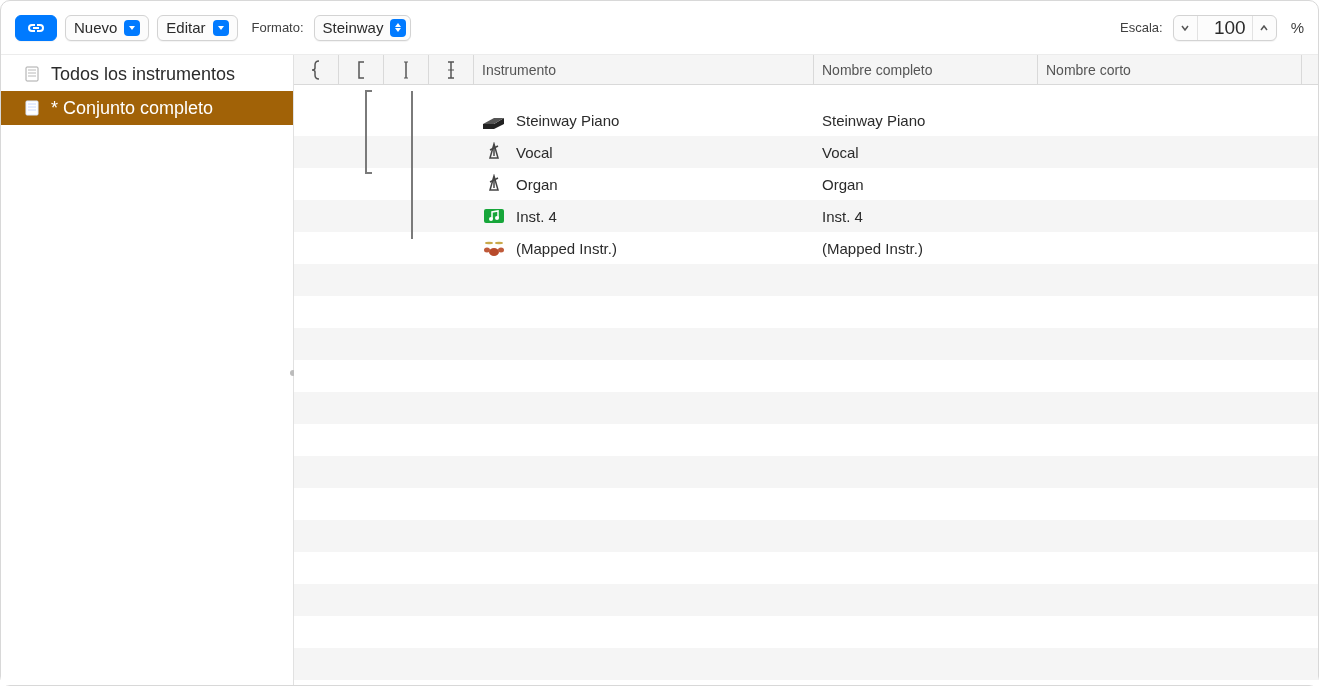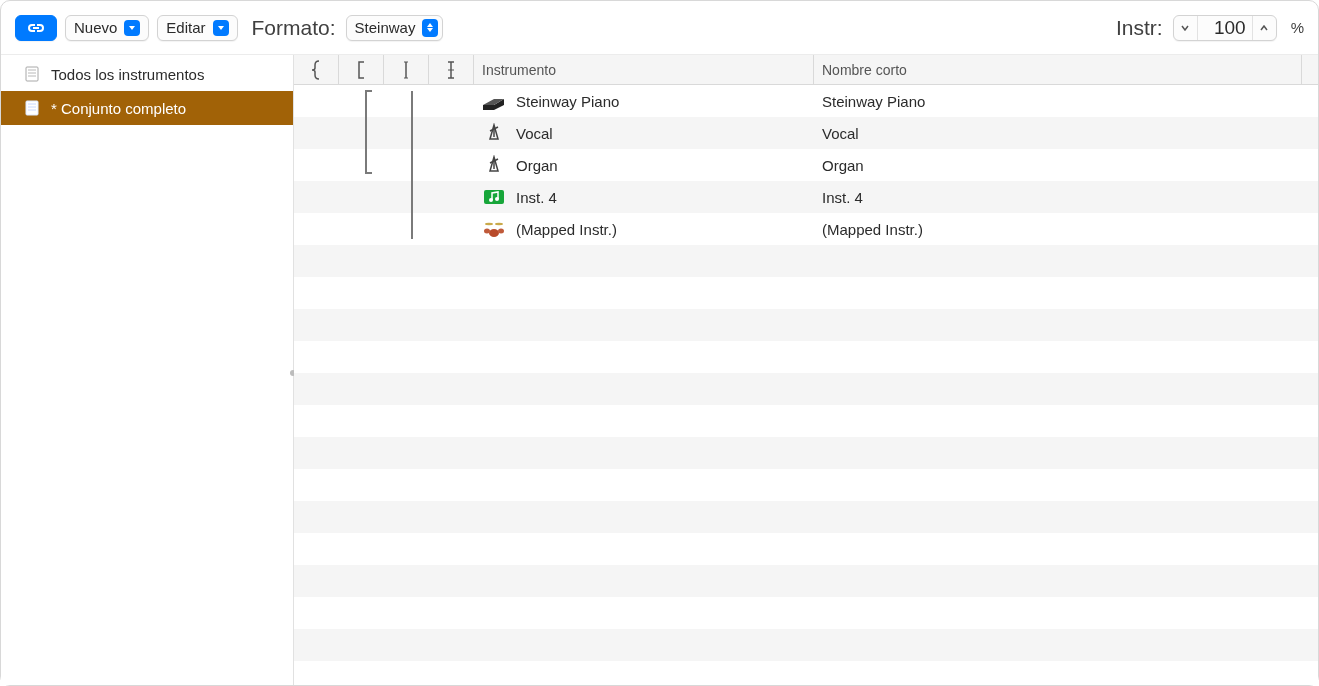--- a/index.html
+++ b/index.html
@@ -57,21 +57,21 @@
     height: 16px;
     background: #007aff;
     border-radius: 4px;
     margin-left: 7px;
     display: inline-flex;
     align-items: center;
     justify-content: center;
   }
   .tb-btn .chev svg { display:block; }
   .tb-label {
-    font-size: 21px;
+    font-size: 13px;
     color: #404040;
     margin-left: 6px;
     margin-right: 2px;
   }
   .tb-btn.select {
     padding-right: 4px;
   }
   .tb-btn.select .updown {
     width: 16px;
     height: 18px;
@@ -140,21 +140,21 @@
     border-right: 1px solid #e1e1e1;
     background: #fff;
     position: relative;
     padding-top: 2px;
   }
   .side-item {
     display: flex;
     align-items: center;
     height: 34px;
     padding: 0 10px 0 22px;
-    font-size: 15px;
+    font-size: 18px;
     color: #2b2b2b;
     gap: 10px;
     cursor: default;
   }
   .side-item.selected {
     background: #a16207;
     color: #fff;
   }
   .side-icon {
     width: 18px; height: 18px;
@@ -211,20 +211,21 @@
   .rows {
     flex: 1;
     overflow: auto;
     background: repeating-linear-gradient(
       to bottom,
       #ffffff 0px,
       #ffffff 32px,
       #f5f5f5 32px,
       #f5f5f5 64px
     );
+    margin-top: 19px;
   }
   .row {
     display: flex;
     align-items: center;
     height: 32px;
     font-size: 15px;
     color: #2b2b2b;
   }
   .row .cell {
     display: flex;
@@ -291,21 +292,21 @@
     <div class="tb-btn select">
       <span>Steinway</span>
       <span class="updown">
         <span class="tri-up"></span>
           <span class="tri-down"></span>
       </span>
     </div>
 
     <div class="spacer"></div>
 
-    <span class="tb-label">Instr:</span>
+    <span class="tb-label">Escala:</span>
 
     <div class="stepper">
       <div class="step-btn">
         <svg width="10" height="10" viewBox="0 0 10 10">
             <path d="M2 3 L5 7 L8 3" fill="none" stroke="#555" stroke-width="1.5"></path>
           </svg>
       </div>
       <div class="step-val">100</div>
       <div class="step-btn">
         <svg width="10" height="10" viewBox="0 0 10 10">
@@ -368,20 +369,23 @@
         <div class="header-cell brace-cell">
           <svg width="10" height="20" viewBox="0 0 10 20">
               <line x1="5" y1="2" x2="5" y2="18" stroke="#555" stroke-width="1.5"></line>
               <line x1="2" y1="2" x2="8" y2="2" stroke="#555" stroke-width="1.5"></line>
               <line x1="2" y1="18" x2="8" y2="18" stroke="#555" stroke-width="1.5"></line>
               <line x1="2" y1="10" x2="8" y2="10" stroke="#555" stroke-width="1"></line>
             </svg>
         </div>
         <div class="header-cell col-instrumento">
           <span>Instrumento</span>
+        </div>
+        <div class="header-cell col-nombrecompleto">
+          <span>Nombre completo</span>
         </div>
         <div class="header-cell col-nombrecorto">
           <span>Nombre corto</span>
         </div>
         <div class="header-cell col-spacer"></div>
       </div>
 
       <div class="brace-overlay">
         <svg width="180" height="170">
 

